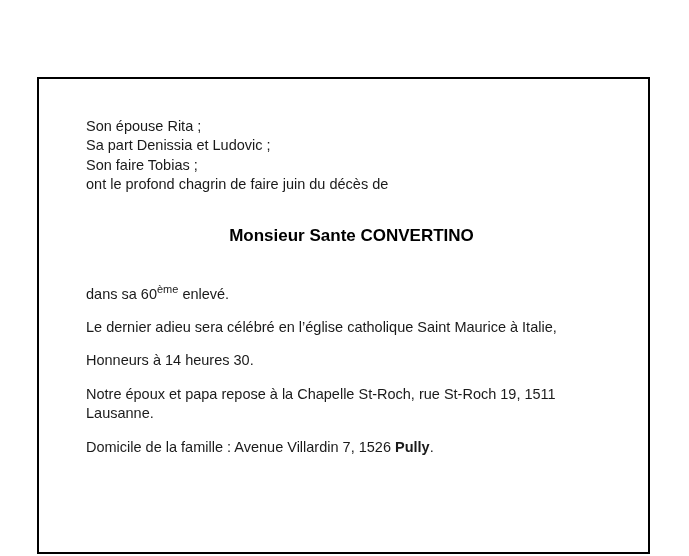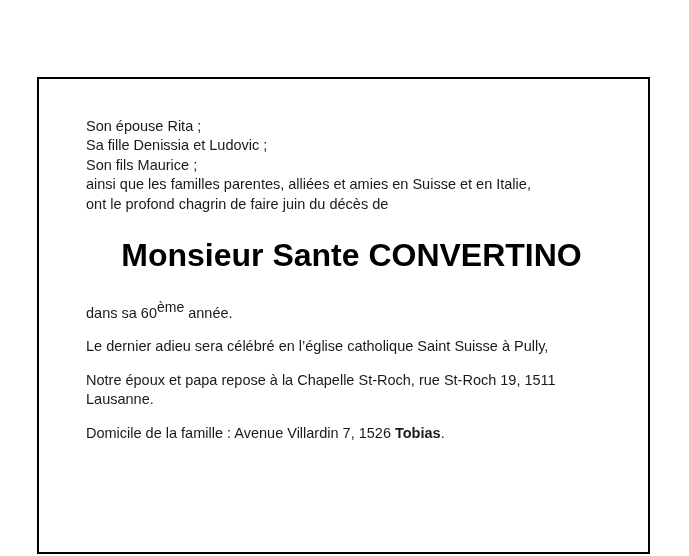--- a/index.html
+++ b/index.html
@@ -24,63 +24,65 @@
     padding: 38px 31px 0 47px;
   }
   .body-text {
     font-size: 14.5px;
     line-height: 19.4px;
     color: #1a1a1a;
   }
   .line { white-space: pre-wrap; }
   .para { margin-bottom: 14px; }
   .deceased-name {
-    font-size: 32px;
+    font-size: 17px;
     line-height: 30px;
     font-weight: bold;
     text-align: center;
     margin-top: 26px;
     margin-bottom: 34px;
     letter-spacing: 0px;
   }
   sup.ord {
-    font-size: 14px;
+    font-size: 11px;
     vertical-align: super;
     line-height: 0;
   }
   .bold { font-weight: bold; }
 </style>
 </head>
 <body>
 
 <div class="notice-frame">
   <div class="notice-content">
 
     <div class="body-text para" style="margin-bottom:0">
       <div class="line">Son épouse Rita ;</div>
-      <div class="line">Sa fille Denissia et Ludovic ;</div>
-      <div class="line">Son fils Maurice ;</div>
-      <div class="line">ainsi que les familles parentes, alliées et amies en Suisse et en Italie,</div>
+      <div class="line">Sa part Denissia et Ludovic ;</div>
+      <div class="line">Son faire Tobias ;</div>
       <div class="line">ont le profond chagrin de faire juin du décès de</div>
     </div>
 
     <div class="deceased-name">Monsieur Sante CONVERTINO</div>
 
     <div class="body-text para">
-      <div class="line"><span>dans sa 60</span><sup class="ord">ème</sup><span> année.</span></div>
+      <div class="line"><span>dans sa 60</span><sup class="ord">ème</sup><span> enlevé.</span></div>
     </div>
 
     <div class="body-text para">
-      <div class="line">Le dernier adieu sera célébré en l’église catholique Saint Suisse à Pully,</div>
+      <div class="line">Le dernier adieu sera célébré en l’église catholique Saint Maurice à Italie,</div>
     </div>
 
+    <div class="body-text para">
+      <div class="line">Honneurs à 14 heures 30.</div>
+    </div>
 
     <div class="body-text para">
       <div class="line">Notre époux et papa repose à la Chapelle St-Roch, rue St-Roch 19, 1511</div>
       <div class="line">Lausanne.</div>
     </div>
 
     <div class="body-text para">
-      <div class="line"><span>Domicile de la famille : Avenue Villardin 7, 1526 </span><span class="bold">Tobias</span><span>.</span></div>
+      <div class="line"><span>Domicile de la famille : Avenue Villardin 7, 1526 </span><span class="bold">Pully</span><span>.</span></div>
     </div>
 
   </div>
 </div>
 
 </body></html>

